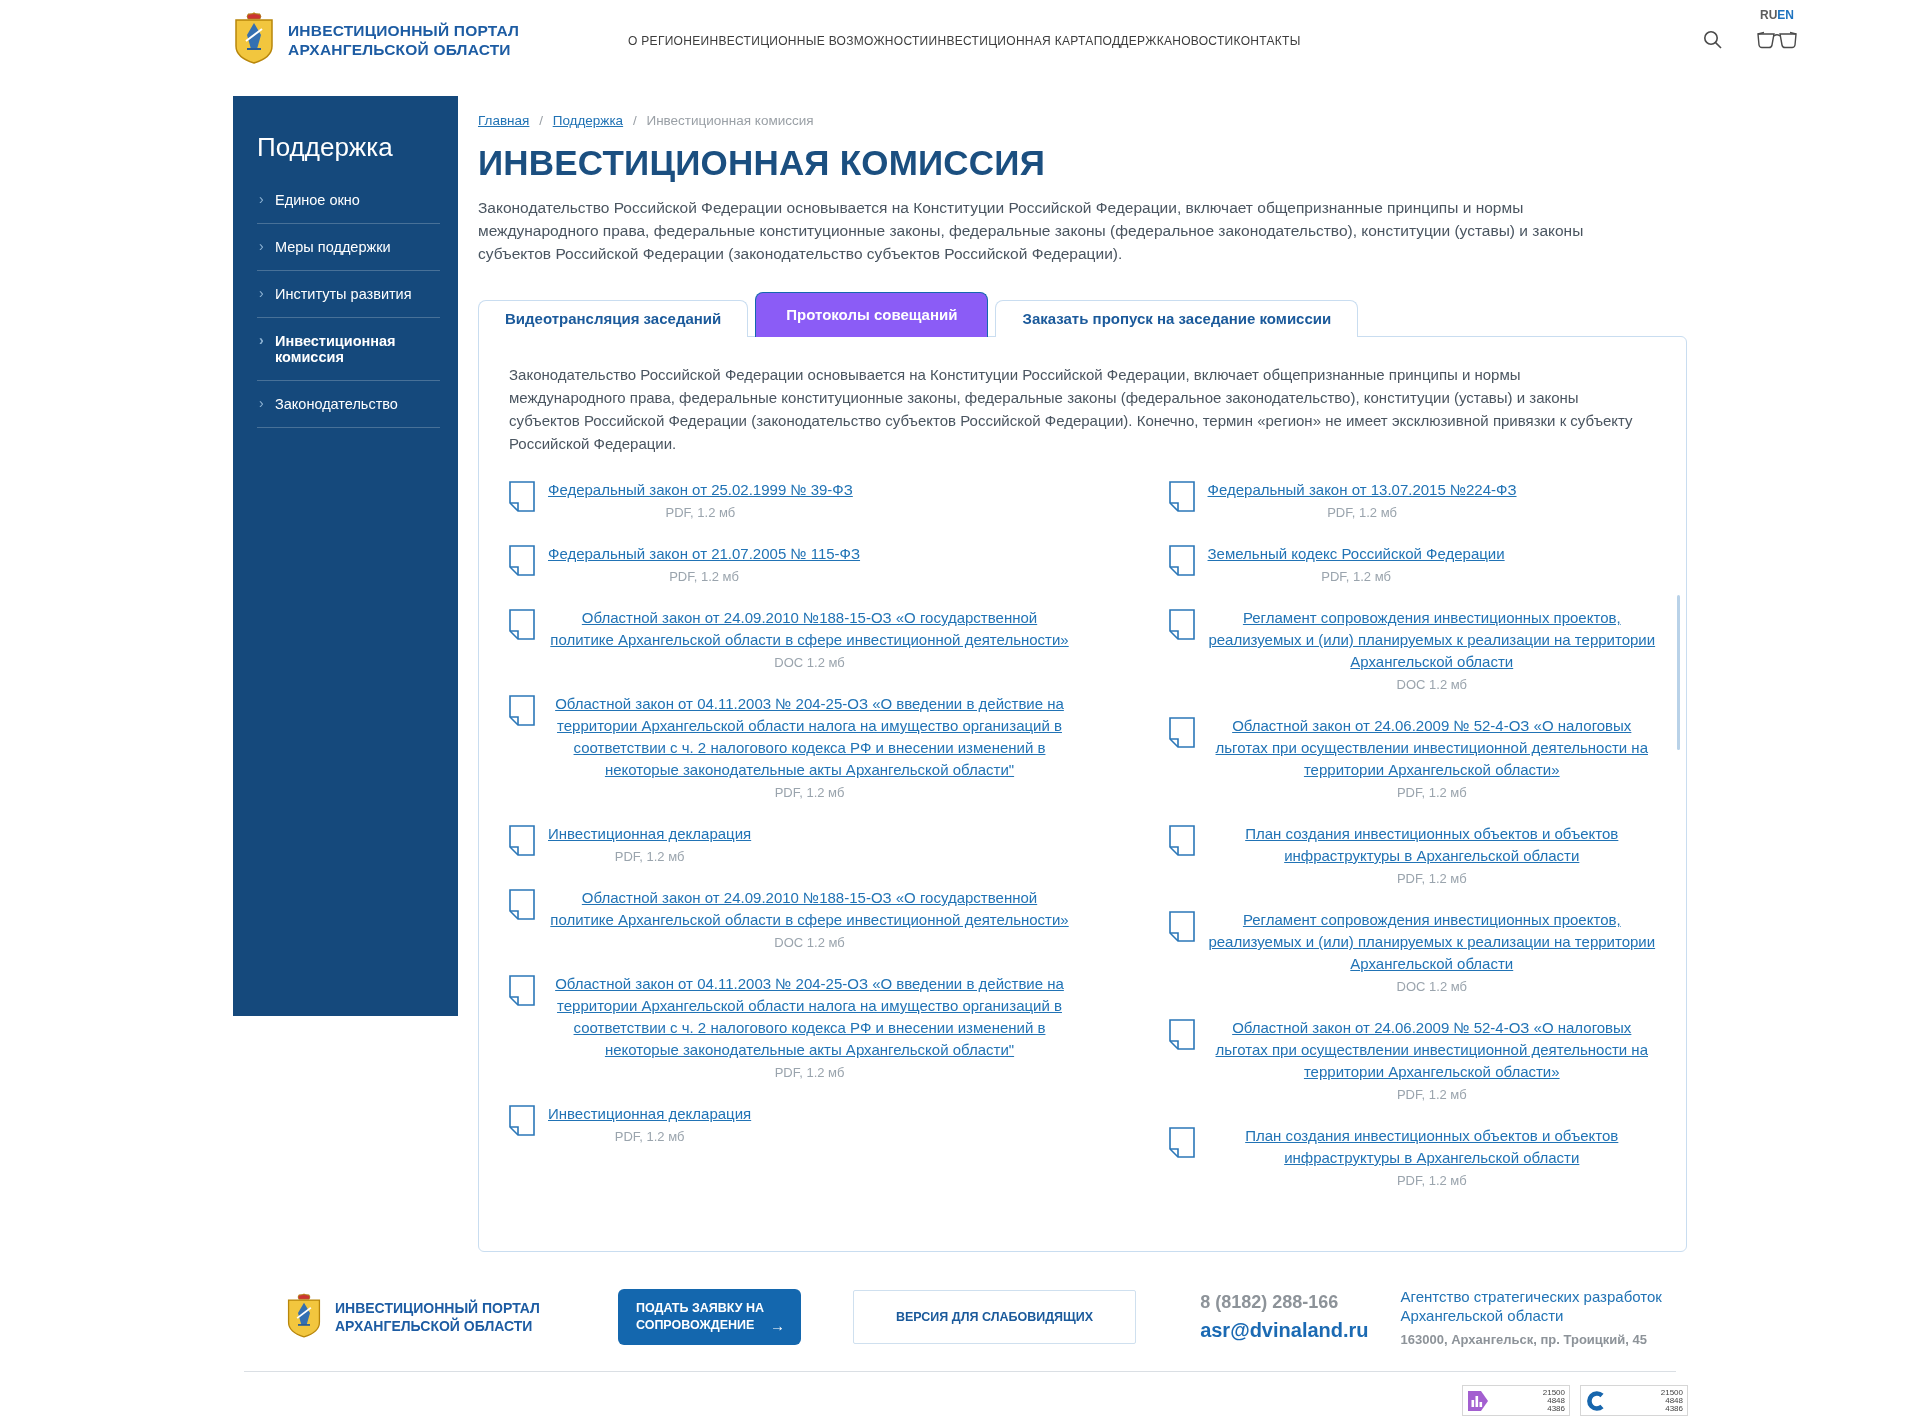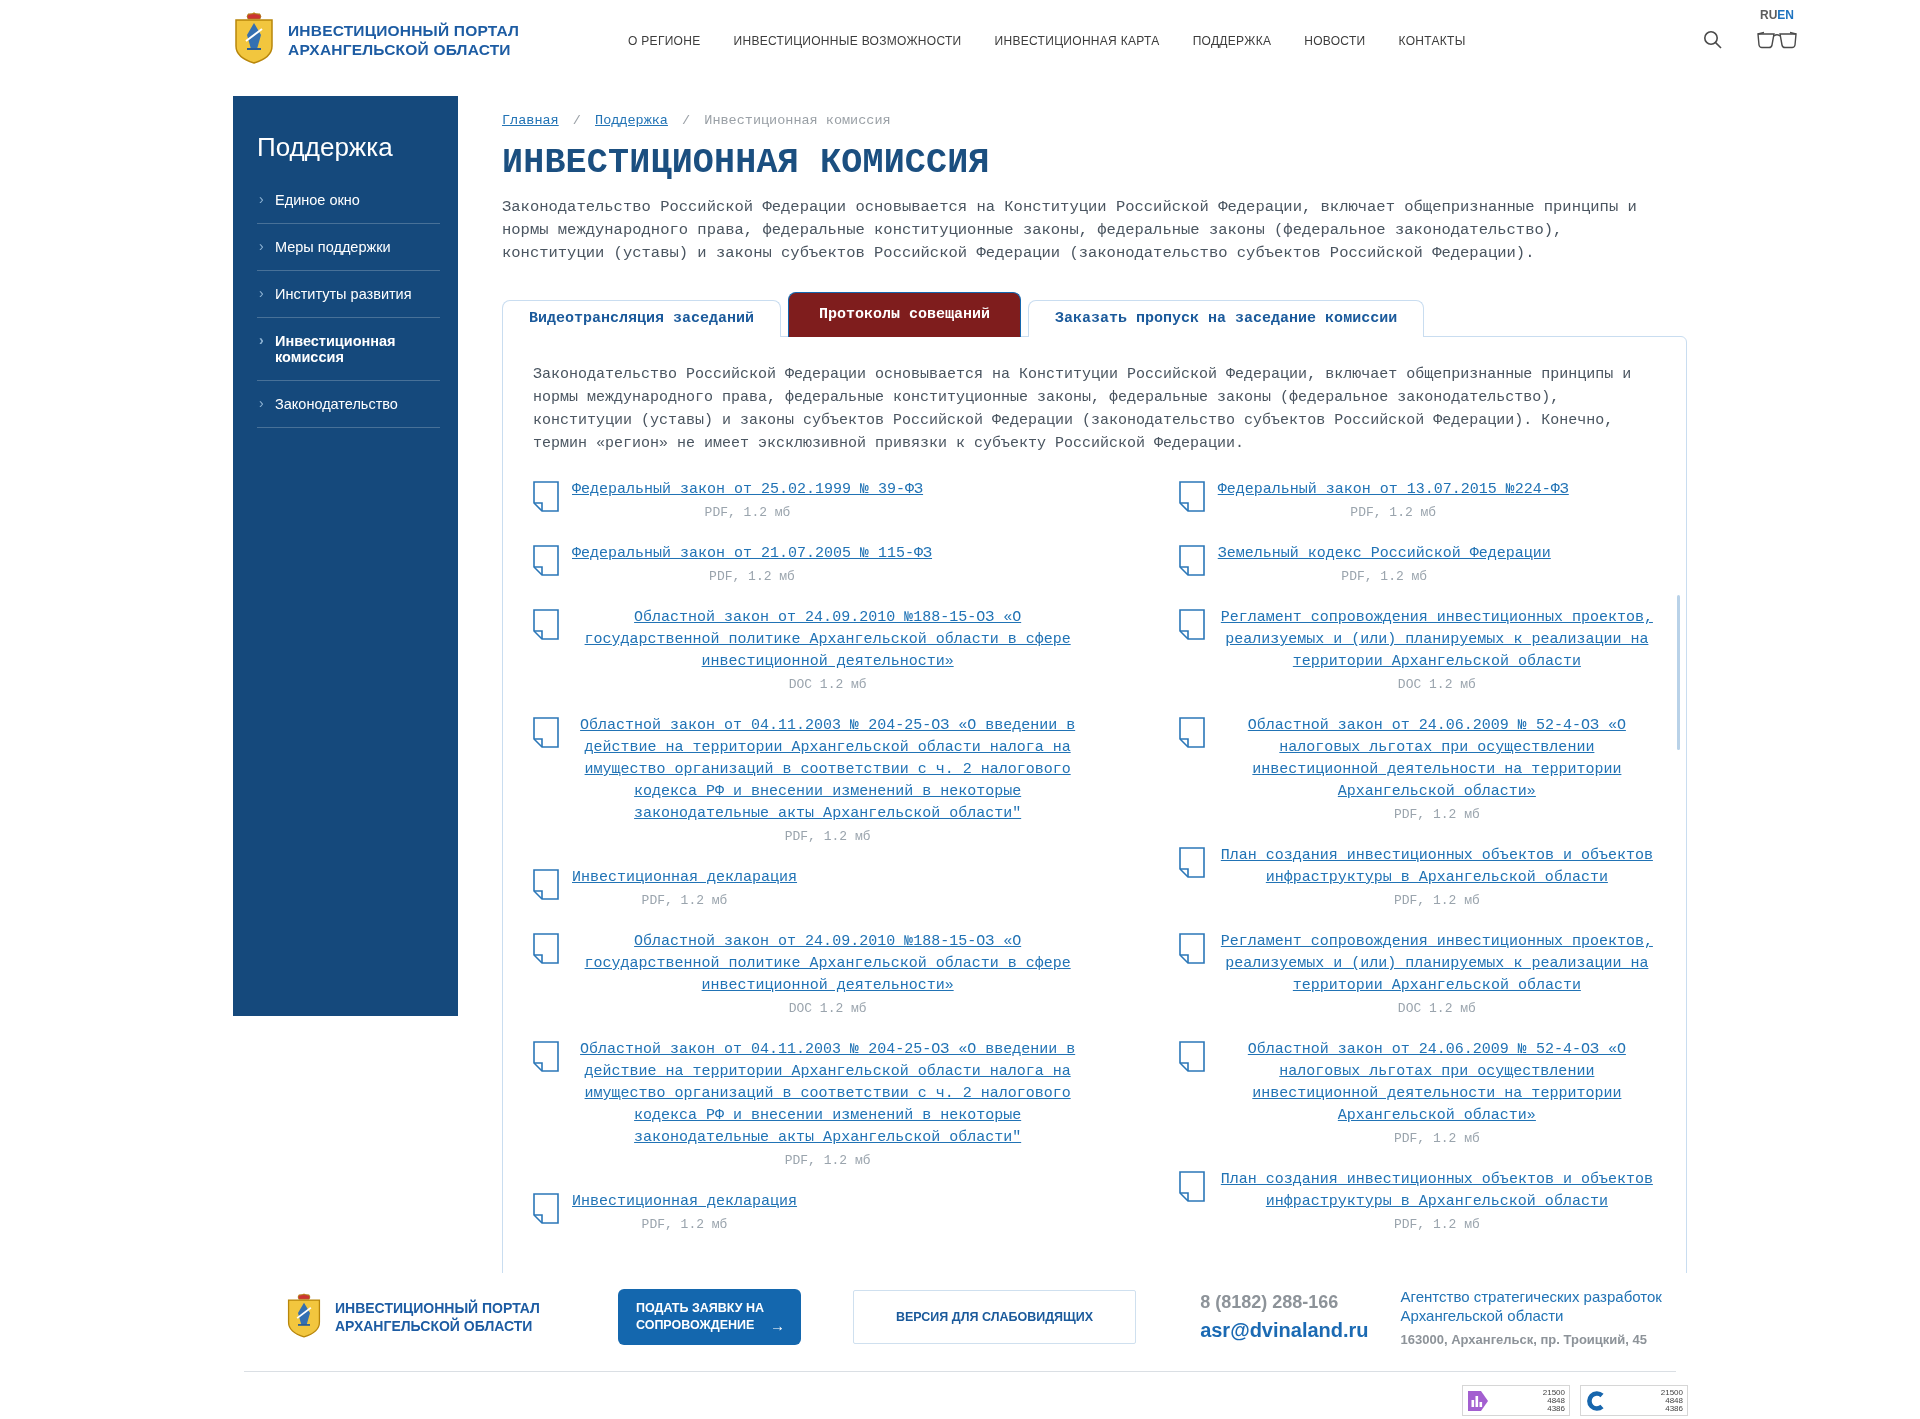--- a/index.html
+++ b/index.html
@@ -3,51 +3,51 @@
 <meta charset="utf-8">
 <style>
   * { margin:0; padding:0; box-sizing:border-box; }
   html,body { width:1920px; height:1419px; overflow:hidden; background:#fff;
     font-family:"Liberation Sans", sans-serif; color:#333; }
 
   
   .header { position:relative; height:78px; background:#fff; }
   .logo { position:absolute; left:233px; top:11px; display:flex; align-items:center; gap:13px; }
   .logo-text { color:#1d5ca3; font-weight:bold; font-size:15.5px; line-height:19px; letter-spacing:.2px; }
-  .main-nav { position:absolute; left:628px; top:34px; display:flex; gap:33px; }
+  .main-nav { position:absolute; left:628px; top:34px; display:flex; }
   .main-nav a { font-size:12px; color:#3c3c3c; text-decoration:none; letter-spacing:.3px; cursor:pointer; }
   .lang-switch { position:absolute; top:8px; right:126px; display:flex; font-size:12px; font-weight:bold; }
   .lang-ru { color:#5d5d5d; cursor:pointer; }
   .lang-en { color:#1e73c0; cursor:pointer; }
   .header-icons { position:absolute; top:30px; right:120px; display:flex; gap:32px; align-items:center; }
   .header-icons .hicon { cursor:pointer; display:inline-flex; }
 
   
   .content-area { display:flex; height:1195px; overflow:hidden; padding:0 233px; }
   .sidebar { flex:0 0 225px; margin-top:18px; height:920px; background:#15497c;
     padding:36px 18px 0 24px; }
   .sidebar-title { color:#fff; font-size:26px; font-weight:400; margin-bottom:14px; }
   .sidebar-menu { list-style:none; }
   .sidebar-item { position:relative; padding:15px 0 15px 18px; color:#fff; font-size:14.5px;
     border-bottom:1px solid rgba(255,255,255,.22); cursor:pointer; }
   .sidebar-item:before { content:"›"; position:absolute; left:2px; top:14px; color:#8fb4d4; font-size:14px; }
   .sidebar-item.active { font-weight:bold; }
 
-  .main-col { flex:1; padding-left:44px;font-family:Liberation Mono, monospace; }
+  .main-col { flex:1; padding-left:20px; }
   .breadcrumb { margin-top:35px; font-size:13.5px; color:#9aa0a6; }
   .breadcrumb a { color:#2173b5; text-decoration:underline; cursor:pointer; }
   .breadcrumb .sep { margin:0 6px; color:#9aa0a6; }
   h1.page-title { margin:15px 0 13px; font-size:35px; color:#1b4f80; font-weight:bold; letter-spacing:.2px; }
   .page-intro { font-size:15.5px; line-height:23px; color:#4a5560; max-width:1165px; }
 
   
   .tabs { display:flex; gap:7px; align-items:flex-end; margin-top:27px; position:relative; z-index:2; }
   .tab { background:#fff; border:1px solid #c9ddf0; border-bottom:none; border-radius:8px 8px 0 0;
     padding:9px 26px 10px; font-size:15px; font-weight:bold; color:#1b5a9b; cursor:pointer; margin-bottom:-1px; }
-  .tab.active { background:#7f1d1d; border-color:#1467ae; color:#fff; padding:13px 30px 14px; }
+  .tab.active { background:#8b5cf6; border-color:#1467ae; color:#fff; padding:13px 30px 14px; }
 
   .tab-panel { position:relative; border:1px solid #c9ddf0; border-radius:0 6px 6px 6px;
     padding:26px 30px 40px; min-height:900px; }
   .tab-panel-intro { font-size:15px; line-height:23px; color:#4a5560; margin-bottom:24px; padding-right:20px; }
   .panel-scrollbar { position:absolute; right:6px; top:258px; width:3px; height:155px;
     background:#b9d2e8; border-radius:2px; cursor:pointer; }
 
   .doc-columns { display:flex; justify-content:space-between;text-align:center; }
   .doc-col { width:49%; }
   .doc-col.right { width:42.5%; }

